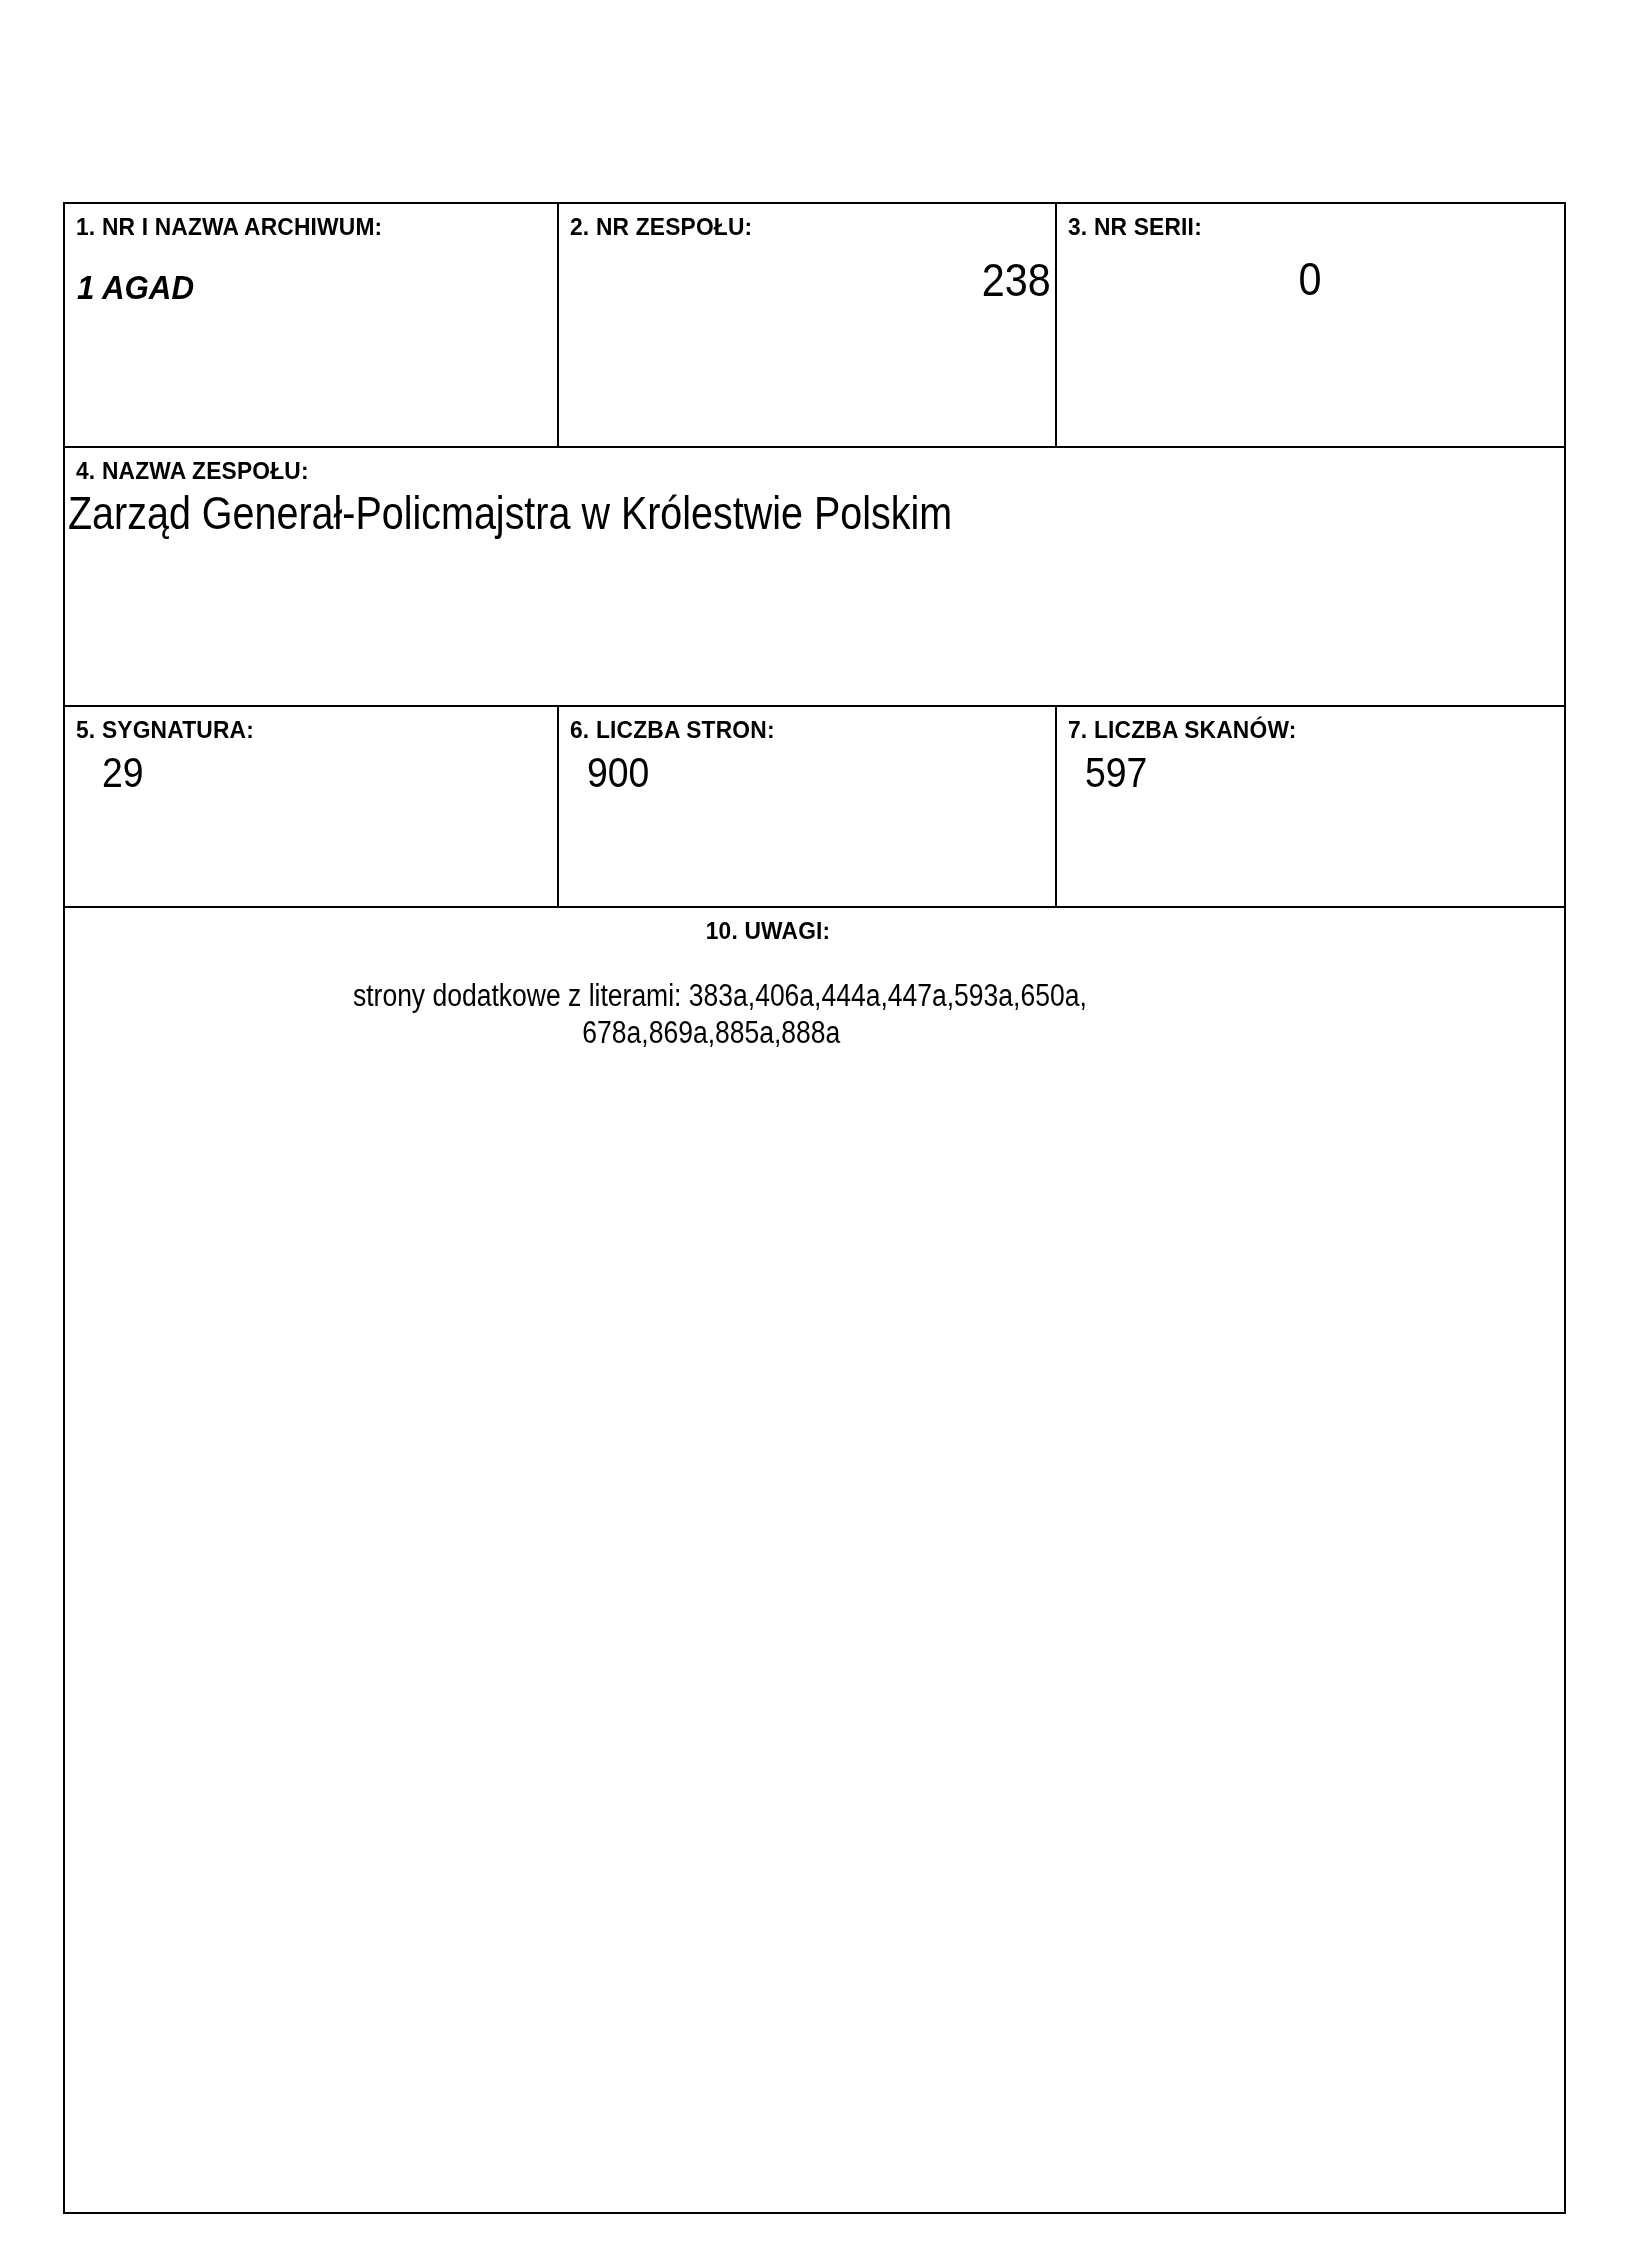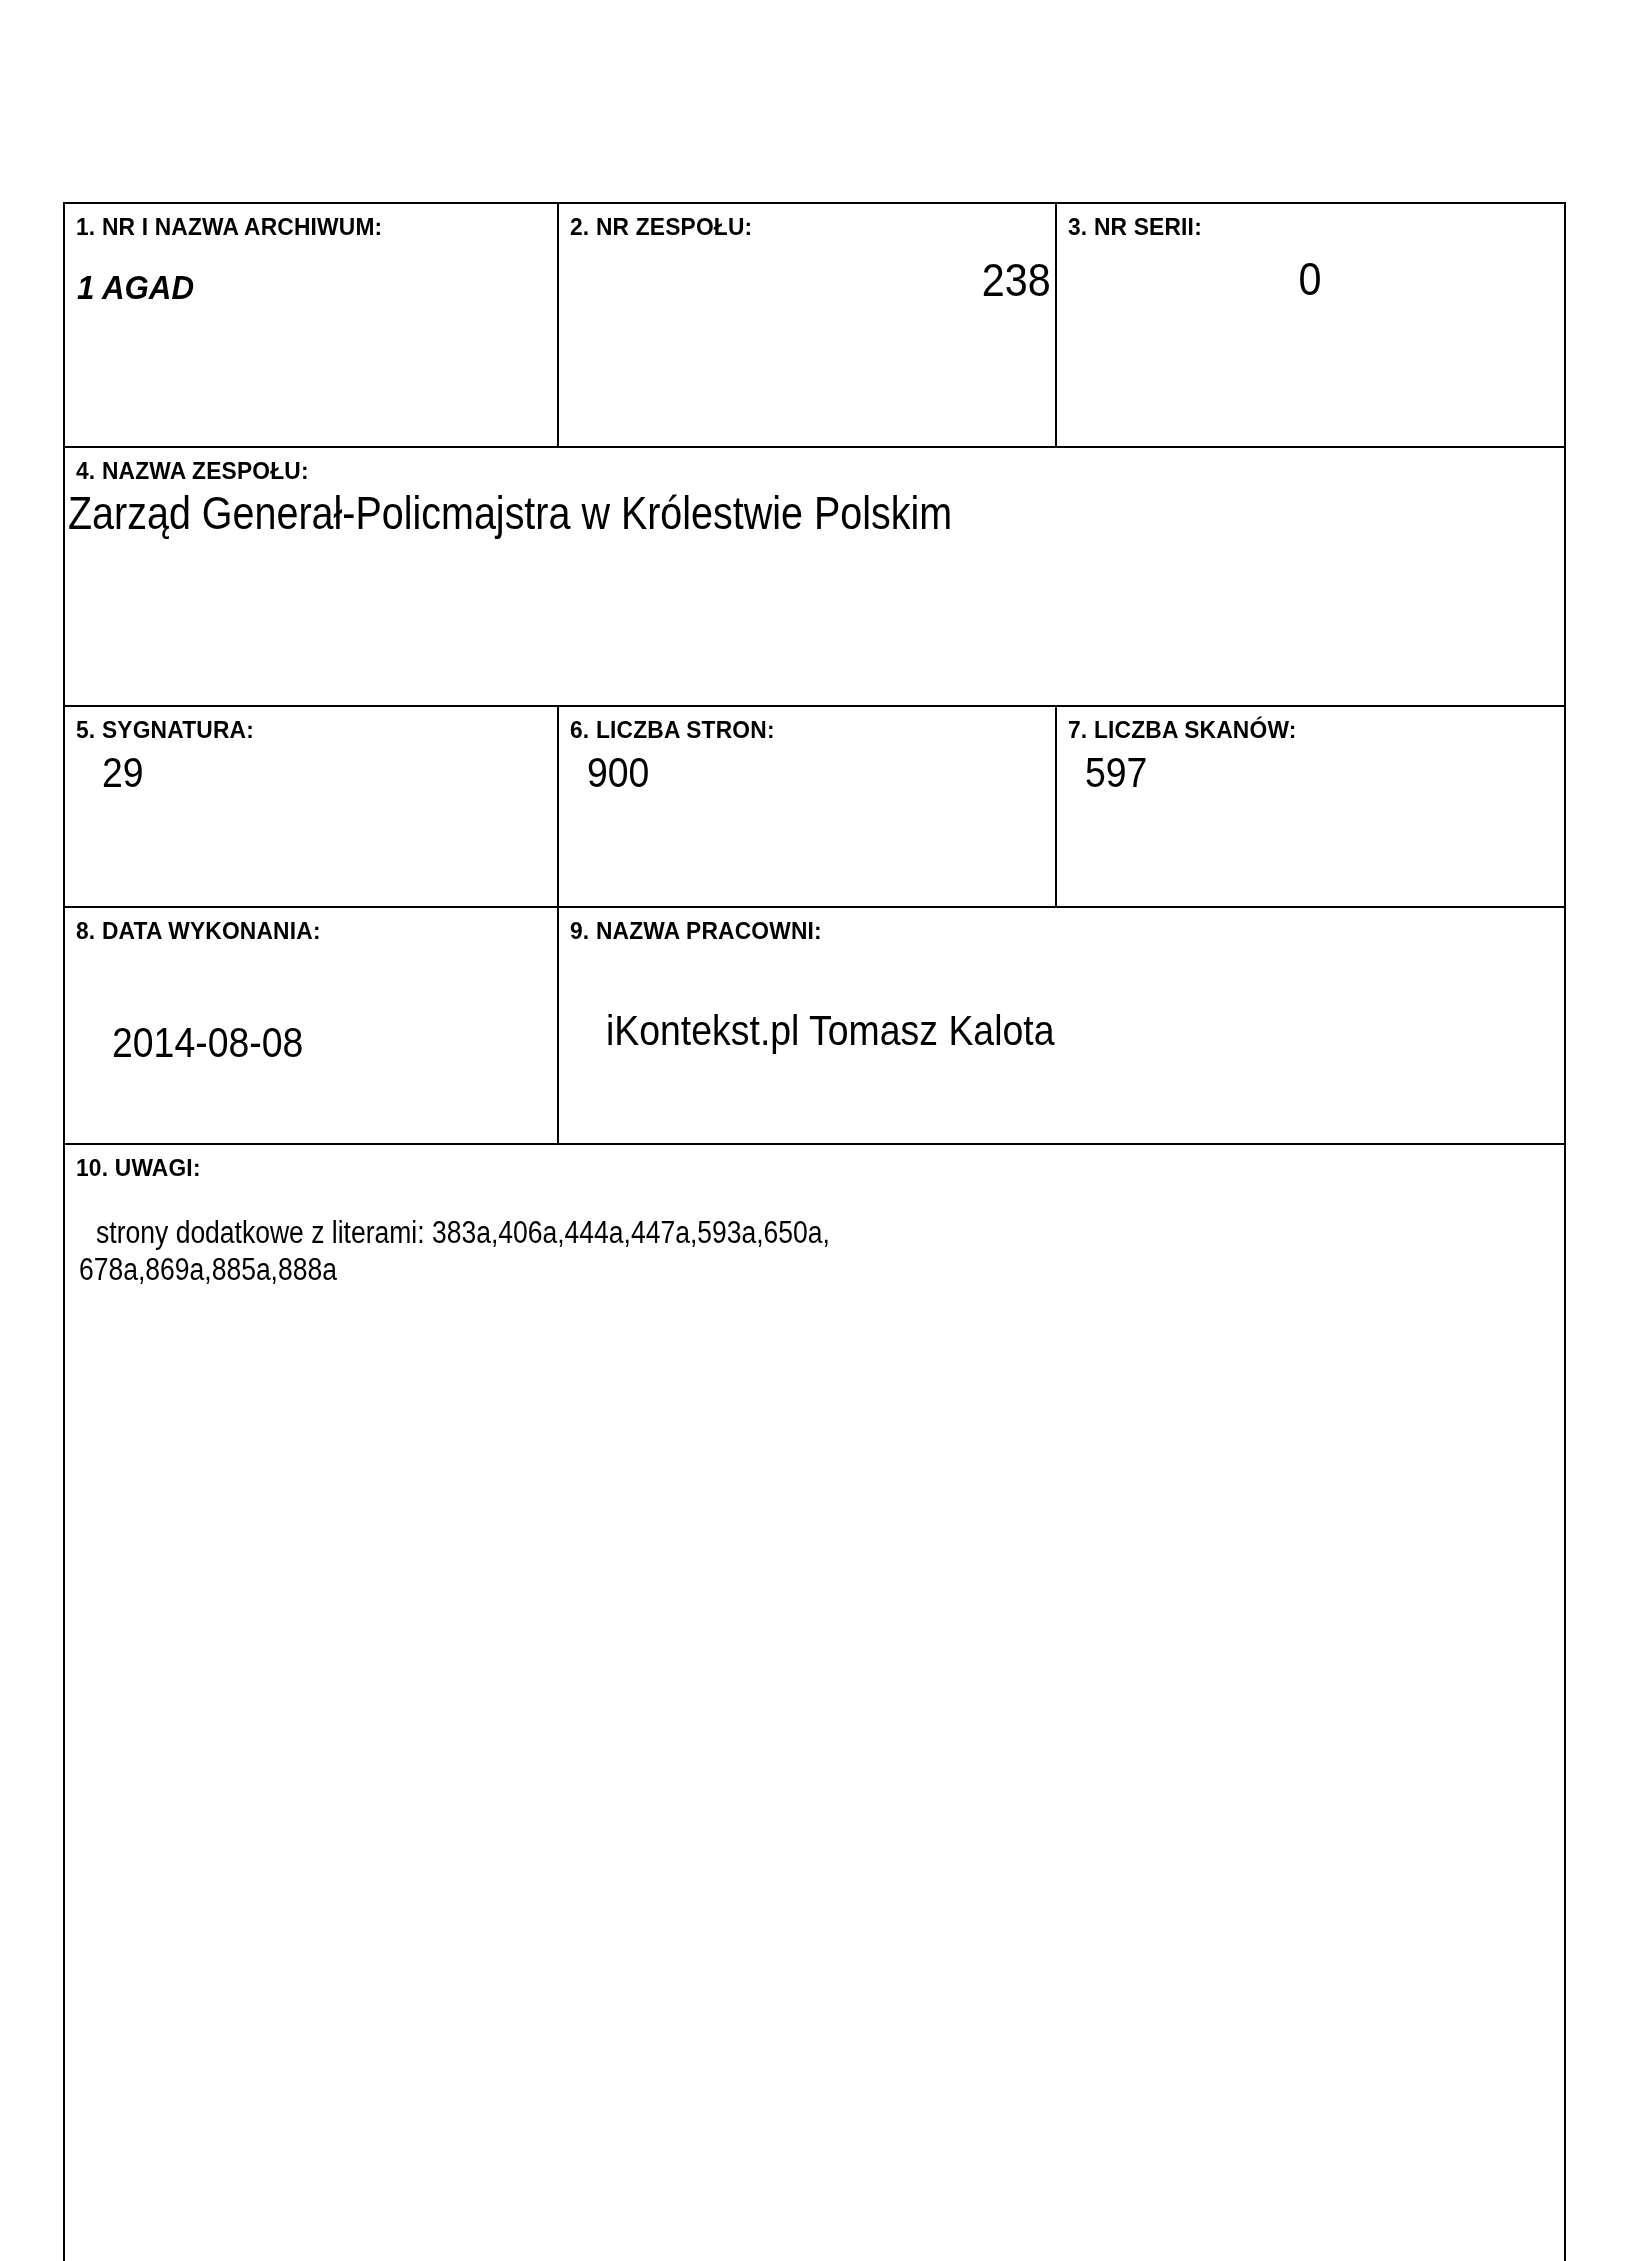--- a/index.html
+++ b/index.html
@@ -132,21 +132,21 @@
     position: absolute;
     left: 47px;
     top: 101px;
     font-size: 43px;
     line-height: 1;
     transform: scaleX(0.87);
     transform-origin: left center;
   }
 
   
-  .r5 { height: 1306px; }
+  .r5 { height: 1306px; text-align: center; }
   .v-notes {
     position: absolute;
     left: 13.8px;
     top: 70px;
     right: 6.1px;
     font-size: 31px;
     line-height: 1.18;
   }
   .v-notes .nline {
     display: block;
@@ -208,34 +208,20 @@
           </div>
         </td>
         <td>
           <div class="cell-inner">
             <div class="label">7. LICZBA SKANÓW:</div>
             <div class="v-r3 tight">597</div>
           </div>
         </td>
       </tr>
 
-      <tr class="r4">
-        <td>
-          <div class="cell-inner">
-            <div class="label">8. DATA WYKONANIA:</div>
-            <div class="v-date">2014-08-08</div>
-          </div>
-        </td>
-        <td colspan="2">
-          <div class="cell-inner">
-            <div class="label">9. NAZWA PRACOWNI:</div>
-            <div class="v-lab">iKontekst.pl Tomasz Kalota</div>
-          </div>
-        </td>
-      </tr>
 
       <tr class="r5">
         <td colspan="3">
           <div class="cell-inner">
             <div class="label">10. UWAGI:</div>
             <div class="v-notes">
               <span class="nline indent">strony dodatkowe z literami: 383a,406a,444a,447a,593a,650a,</span>
               <span class="nline">678a,869a,885a,888a</span>
             </div>
           </div>

